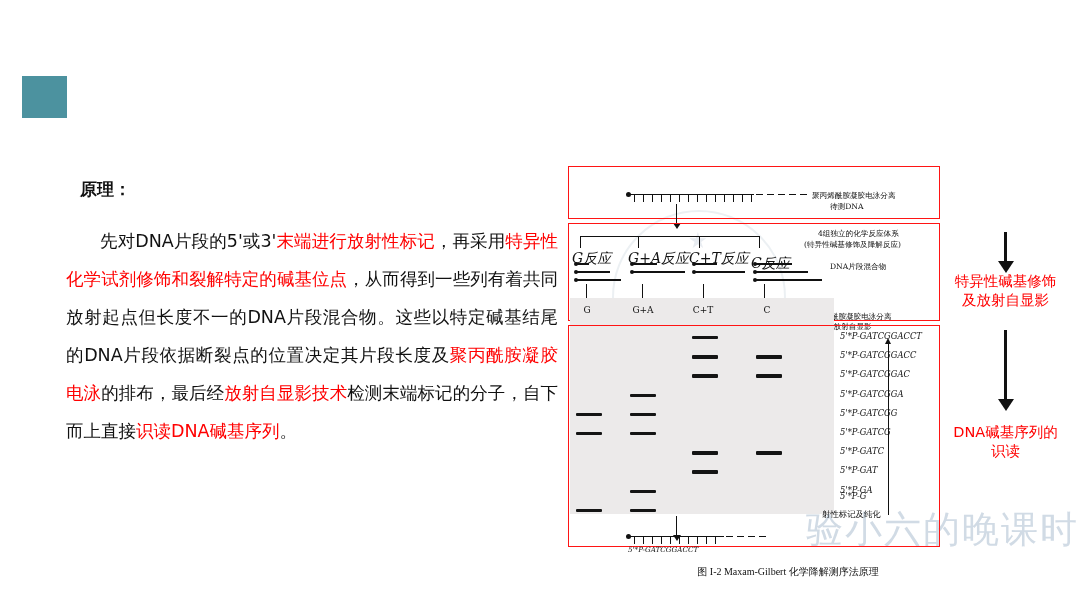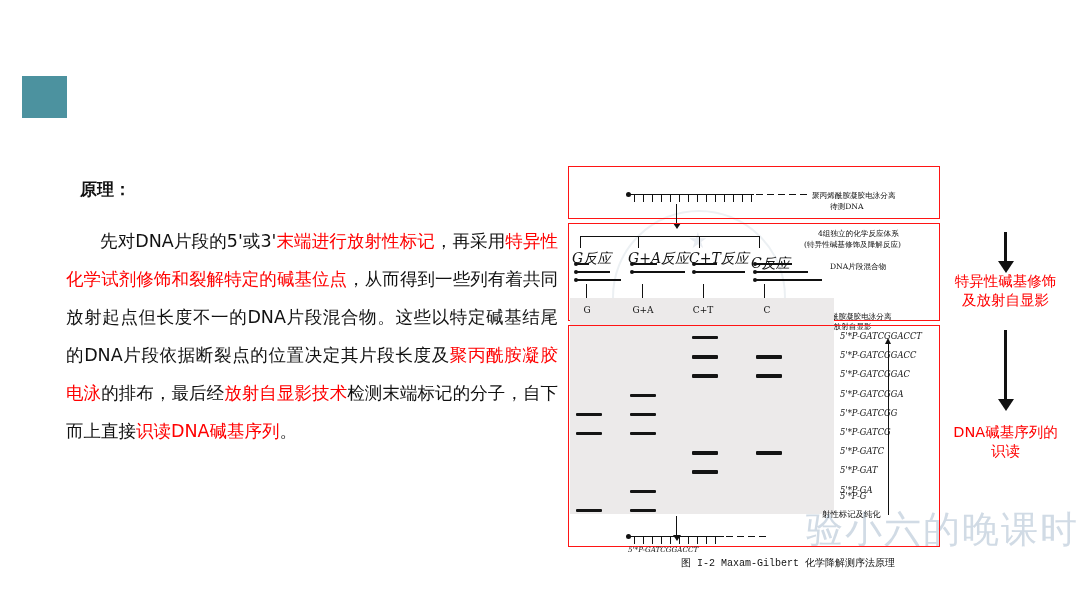--- a/index.html
+++ b/index.html
@@ -52,22 +52,22 @@
   .redbox{position:absolute;border:1.6px solid #ff1414;box-sizing:border-box;background:transparent;}
   .box1{left:0;top:0;width:372px;height:53px;}
   .box2{left:0;top:57px;width:372px;height:98px;}
   .box3{left:0;top:159px;width:372px;height:222px;}
 
   .fig-label{
     position:absolute;font-size:7.6px;color:#111;text-align:center;line-height:11px;
     font-family:"DejaVu Serif",serif;white-space:nowrap;
   }
   .fig-caption{
-    position:absolute;left:70px;top:390px;width:300px;text-align:center;
-    font-size:10px;color:#111;font-family:Liberation Mono, monospace;white-space:nowrap;
+    position:absolute;left:70px;top:399px;width:300px;text-align:center;
+    font-size:10px;color:#111;font-family:Liberation Serif, serif;white-space:nowrap;
   }
 
   
   .strand{position:absolute;}
   .strand .dot{position:absolute;left:0;top:2px;width:5px;height:5px;border-radius:50%;background:#111;}
   .strand .backbone{position:absolute;left:4px;top:4px;height:1.4px;background:#111;}
   .strand .tick{position:absolute;width:1.2px;height:7px;background:#111;top:5px;}
   .strand .dash{position:absolute;height:1.4px;background:#111;top:4px;}
   .strand .seq{
     position:absolute;top:13px;left:2px;font-size:7.2px;font-style:italic;color:#111;

